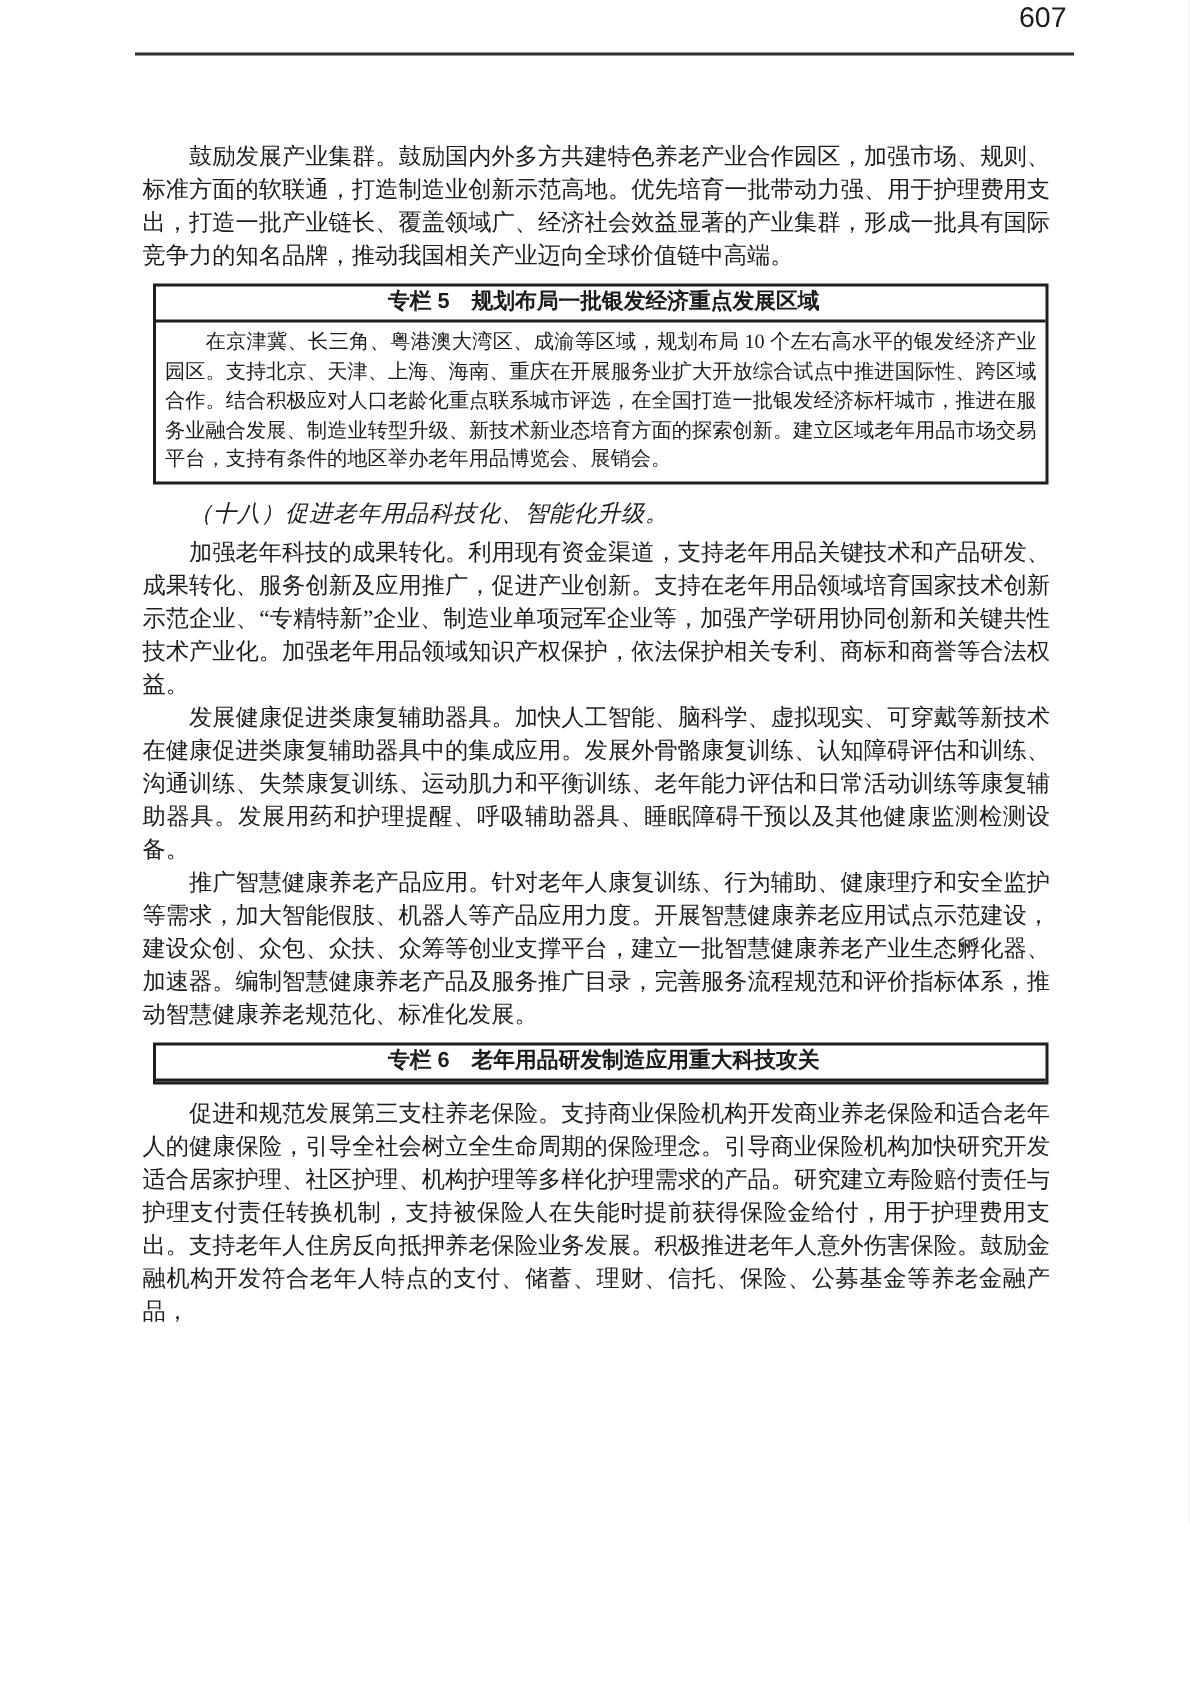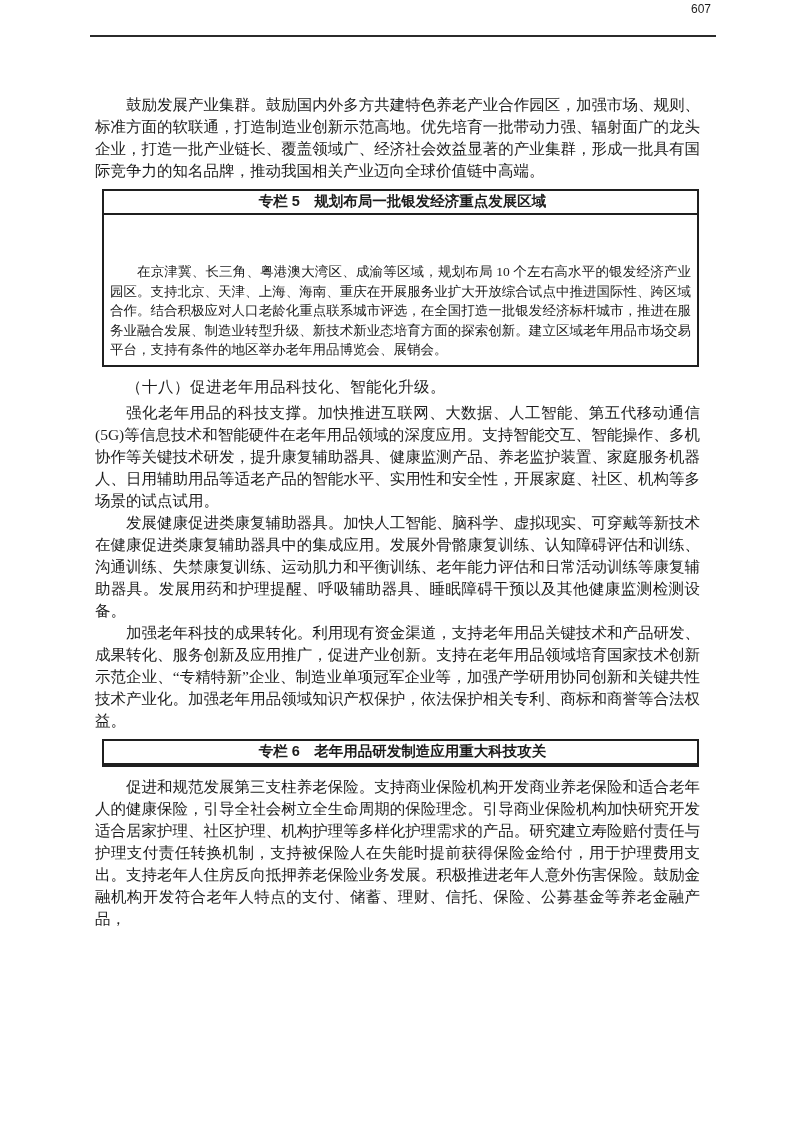--- a/index.html
+++ b/index.html
@@ -10,21 +10,21 @@
     margin: 0 auto;
     background: #ffffff;
     color: #1c1c1c;
     font-family: "Liberation Serif", "DejaVu Serif", serif;
     overflow: hidden;
   }
   .pageno {
     position: absolute;
     top: 2px;
     right: 82px;
-    font-size: 12px;
+    font-size: 19px;
     font-family: "Liberation Sans", "DejaVu Sans", sans-serif;
     color: #1c1c1c;
   }
   .toprule {
     position: absolute;
     top: 35px;
     left: 90px;
     width: 626px;
     height: 0;
     border-top: 2px solid #2b2b2b;
@@ -44,20 +44,21 @@
     text-indent: 2em;
   }
   p.body .lead {
     font-weight: 400;
   }
   p.heading {
     margin: 5px 0 4px 0;
     font-size: 15.5px;
     line-height: 22px;
     text-indent: 2em;
+    font-style: italic;
     letter-spacing: 0.5px;
   }
   .colbox {
     margin: 7px 1px 9px 7px;
     border: 2px solid #1f1f1f;
     background: #ffffff;
   }
   .colbox-title {
     text-align: center;
     font-family: "Liberation Sans", "DejaVu Sans", sans-serif;
@@ -67,48 +68,47 @@
     padding: 1px 0 2px 4px;
     border-bottom: 2px solid #1f1f1f;
   }
   .colbox-body {
     font-size: 13.5px;
     line-height: 19.5px;
     padding: 3px 6px 5px 6px;
     text-align: justify;
     text-justify: inter-ideograph;
     text-indent: 2em;
-    margin-top: 44px;
   }
 </style>
 </head>
 <body>
 
 <div class="page">
 
   <div class="pageno">607</div>
   <div class="toprule"></div>
 
   <div class="content">
 
-    <p class="body"><span class="lead">鼓励发展产业集群。</span><span>鼓励国内外多方共建特色养老产业合作园区，加强市场、规则、标准方面的软联通，打造制造业创新示范高地。优先培育一批带动力强、辐射面广的龙头企业，打造一批产业链长、覆盖领域广、经济社会效益显著的产业集群，形成一批具有国际竞争力的知名品牌，推动我国相关产业迈向全球价值链中高端。</span></p>
+    <p class="body"><span class="lead">鼓励发展产业集群。</span><span>鼓励国内外多方共建特色养老产业合作园区，加强市场、规则、标准方面的软联通，打造制造业创新示范高地。优先培育一批带动力强、用于护理费用支出，打造一批产业链长、覆盖领域广、经济社会效益显著的产业集群，形成一批具有国际竞争力的知名品牌，推动我国相关产业迈向全球价值链中高端。</span></p>
 
     <div class="colbox">
       <div class="colbox-title">专栏 5　规划布局一批银发经济重点发展区域</div>
       <div class="colbox-body">在京津冀、长三角、粤港澳大湾区、成渝等区域，规划布局 10 个左右高水平的银发经济产业园区。支持北京、天津、上海、海南、重庆在开展服务业扩大开放综合试点中推进国际性、跨区域合作。结合积极应对人口老龄化重点联系城市评选，在全国打造一批银发经济标杆城市，推进在服务业融合发展、制造业转型升级、新技术新业态培育方面的探索创新。建立区域老年用品市场交易平台，支持有条件的地区举办老年用品博览会、展销会。</div>
     </div>
 
     <p class="heading">（十八）促进老年用品科技化、智能化升级。</p>
 
-    <p class="body"><span class="lead">强化老年用品的科技支撑。</span><span>加快推进互联网、大数据、人工智能、第五代移动通信(5G)等信息技术和智能硬件在老年用品领域的深度应用。支持智能交互、智能操作、多机协作等关键技术研发，提升康复辅助器具、健康监测产品、养老监护装置、家庭服务机器人、日用辅助用品等适老产品的智能水平、实用性和安全性，开展家庭、社区、机构等多场景的试点试用。</span></p>
+
+    <p class="body"><span class="lead">加强老年科技的成果转化。</span><span>利用现有资金渠道，支持老年用品关键技术和产品研发、成果转化、服务创新及应用推广，促进产业创新。支持在老年用品领域培育国家技术创新示范企业、“专精特新”企业、制造业单项冠军企业等，加强产学研用协同创新和关键共性技术产业化。加强老年用品领域知识产权保护，依法保护相关专利、商标和商誉等合法权益。</span></p>
 
     <p class="body"><span class="lead">发展健康促进类康复辅助器具。</span><span>加快人工智能、脑科学、虚拟现实、可穿戴等新技术在健康促进类康复辅助器具中的集成应用。发展外骨骼康复训练、认知障碍评估和训练、沟通训练、失禁康复训练、运动肌力和平衡训练、老年能力评估和日常活动训练等康复辅助器具。发展用药和护理提醒、呼吸辅助器具、睡眠障碍干预以及其他健康监测检测设备。</span></p>
 
-    <p class="body"><span class="lead">加强老年科技的成果转化。</span><span>利用现有资金渠道，支持老年用品关键技术和产品研发、成果转化、服务创新及应用推广，促进产业创新。支持在老年用品领域培育国家技术创新示范企业、“专精特新”企业、制造业单项冠军企业等，加强产学研用协同创新和关键共性技术产业化。加强老年用品领域知识产权保护，依法保护相关专利、商标和商誉等合法权益。</span></p>
-
+    <p class="body"><span class="lead">推广智慧健康养老产品应用。</span><span>针对老年人康复训练、行为辅助、健康理疗和安全监护等需求，加大智能假肢、机器人等产品应用力度。开展智慧健康养老应用试点示范建设，建设众创、众包、众扶、众筹等创业支撑平台，建立一批智慧健康养老产业生态孵化器、加速器。编制智慧健康养老产品及服务推广目录，完善服务流程规范和评价指标体系，推动智慧健康养老规范化、标准化发展。</span></p>
 
     <div class="colbox">
       <div class="colbox-title">专栏 6　老年用品研发制造应用重大科技攻关</div>
     </div>
 
 
     <p class="body"><span class="lead">促进和规范发展第三支柱养老保险。</span><span>支持商业保险机构开发商业养老保险和适合老年人的健康保险，引导全社会树立全生命周期的保险理念。引导商业保险机构加快研究开发适合居家护理、社区护理、机构护理等多样化护理需求的产品。研究建立寿险赔付责任与护理支付责任转换机制，支持被保险人在失能时提前获得保险金给付，用于护理费用支出。支持老年人住房反向抵押养老保险业务发展。积极推进老年人意外伤害保险。鼓励金融机构开发符合老年人特点的支付、储蓄、理财、信托、保险、公募基金等养老金融产品，</span></p>
 
   </div>
 </div>

